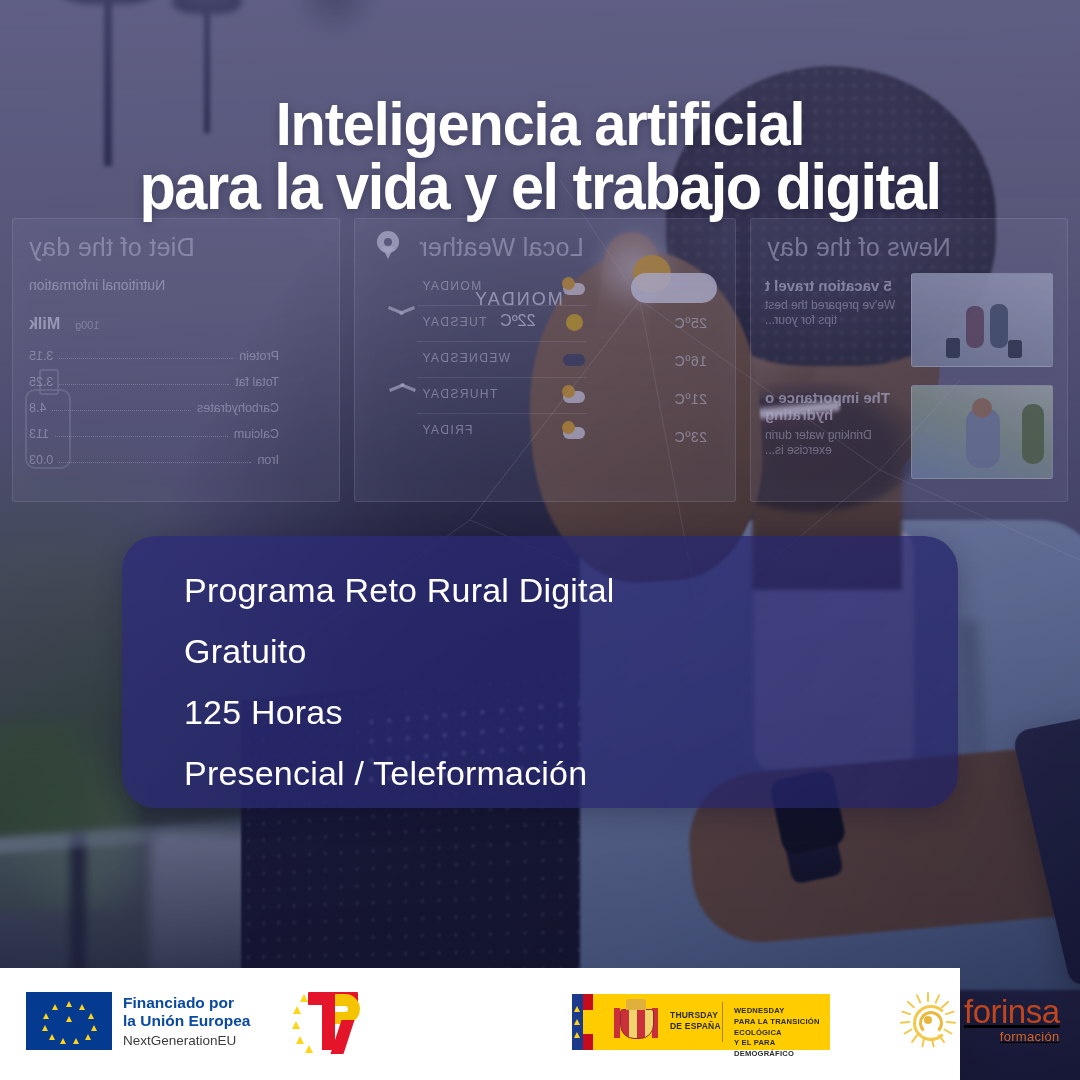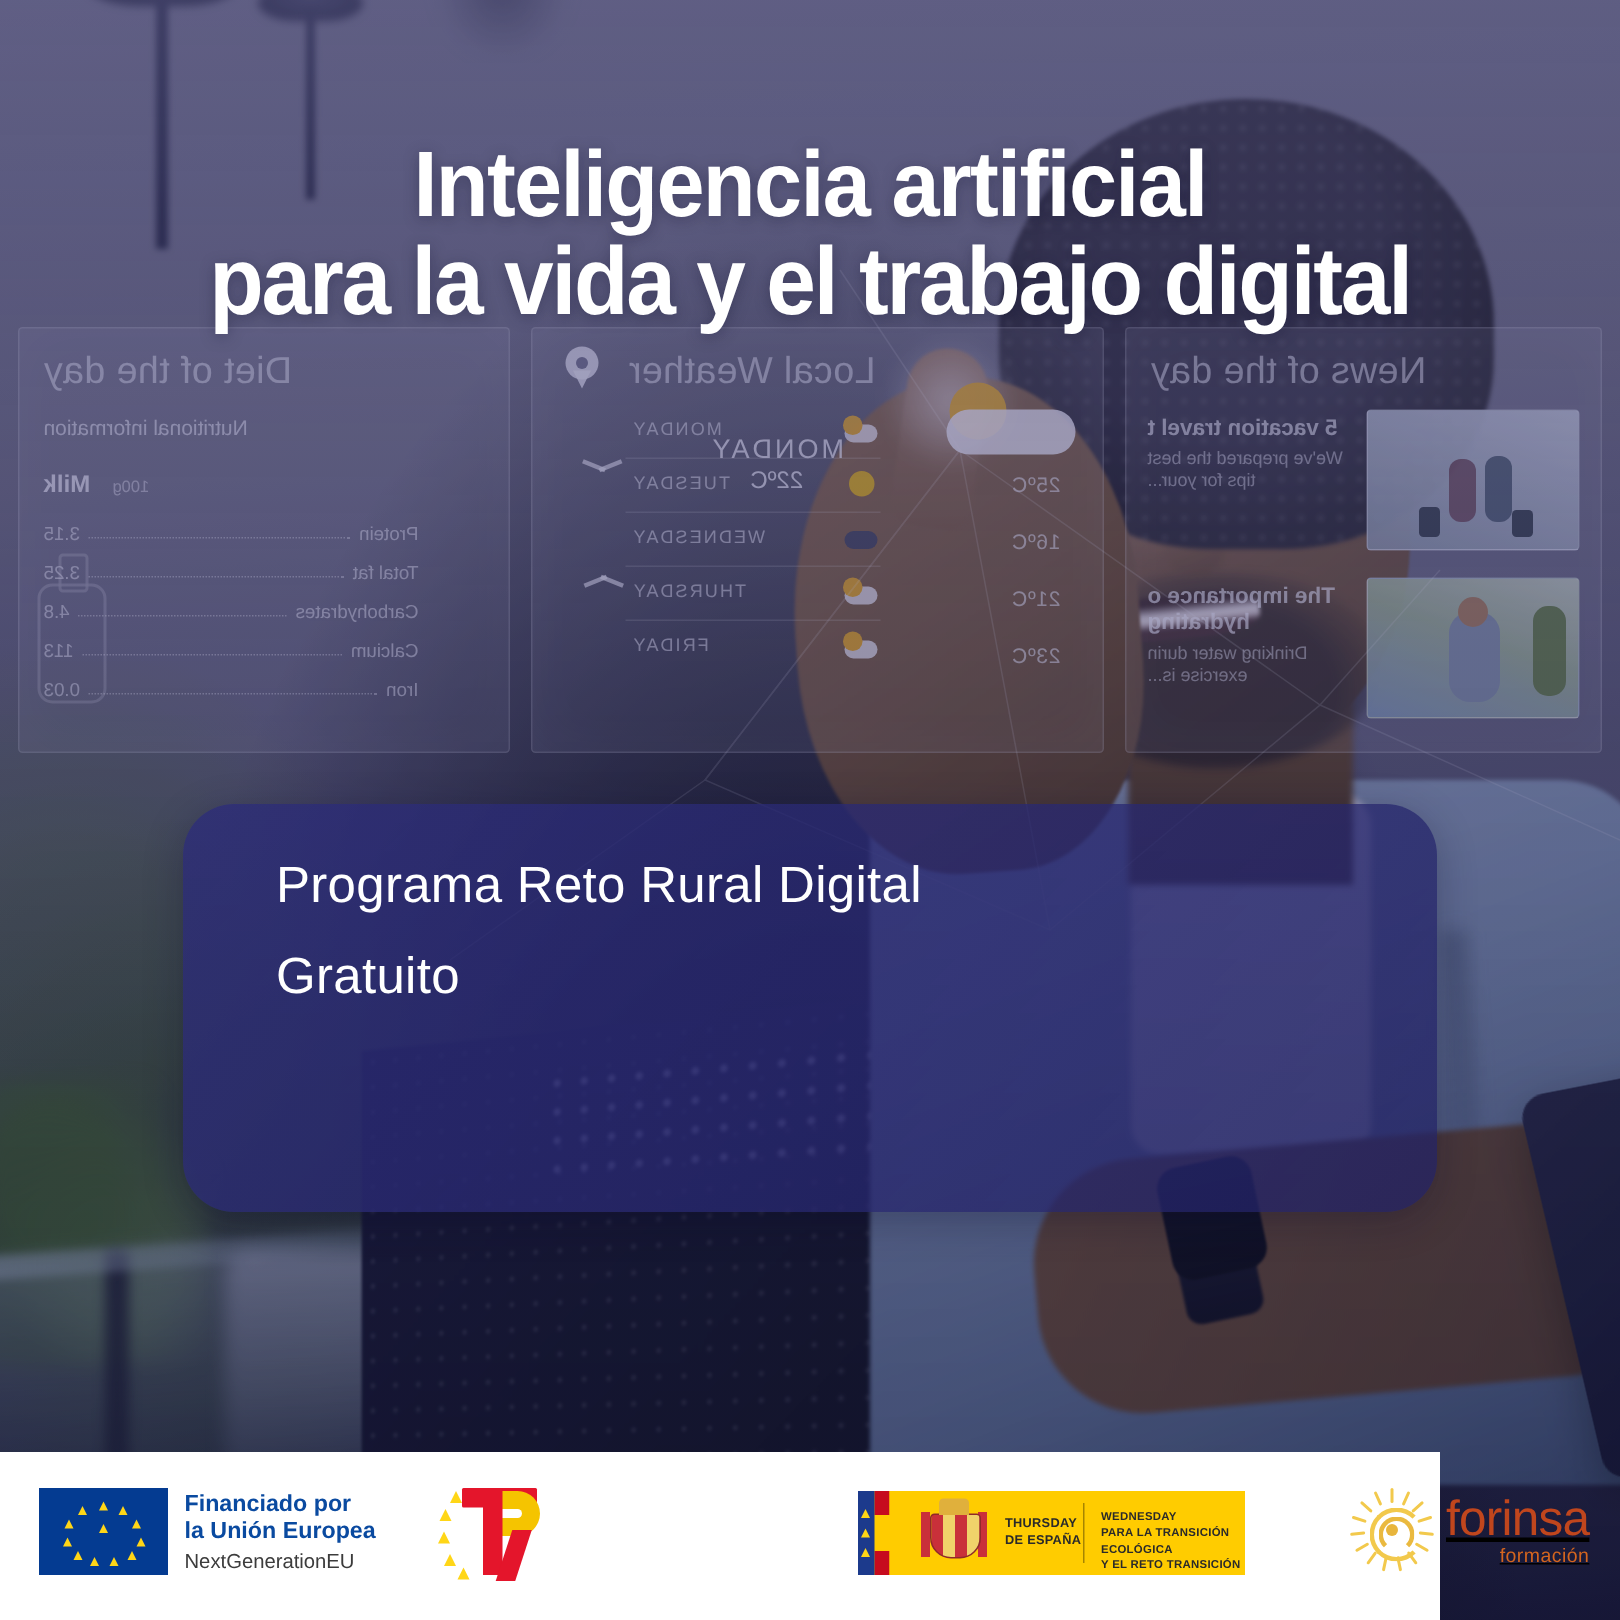--- a/index.html
+++ b/index.html
@@ -479,20 +479,22 @@
 
   <div class="title">
     <span class="l1">Inteligencia artificial</span>
     <span class="l2">para la vida y el trabajo digital</span>
   </div>
 
   <div class="card">
     <div class="card-list">
       <div class="card-line">Programa Reto Rural Digital</div>
       <div class="card-line">Gratuito</div>
+      <div class="card-line">125 Horas</div>
+      <div class="card-line">Presencial / Teleformación</div>
     </div>
   </div>
 
   <div class="footer">
     <div class="logos">
 
       <div class="logo eu">
         <div class="eu-flag">
           <i class="eu-star" style="left:40px;top:9px;"></i>
           <i class="eu-star" style="left:53px;top:12px;"></i>
@@ -548,21 +550,21 @@
             <div class="crest-crown"></div>
           </div>
           <div class="gob-t1">
             <div>THURSDAY</div>
             <div>DE ESPAÑA</div>
           </div>
           <div class="gob-div"></div>
           <div class="gob-t2">
             <div>WEDNESDAY</div>
             <div>PARA LA TRANSICIÓN ECOLÓGICA</div>
-            <div>Y EL RETO TRANSICIÓN</div>
+            <div>Y EL PARA DEMOGRÁFICO</div>
           </div>
         </div>
       </div>
 
       <div class="logo forinsa">
         <div class="for-sun">
           <div class="for-ray" style="transform:rotate(0deg);"></div>
           <div class="for-ray" style="transform:rotate(24deg);"></div>
           <div class="for-ray" style="transform:rotate(48deg);"></div>
           <div class="for-ray" style="transform:rotate(72deg);"></div>

